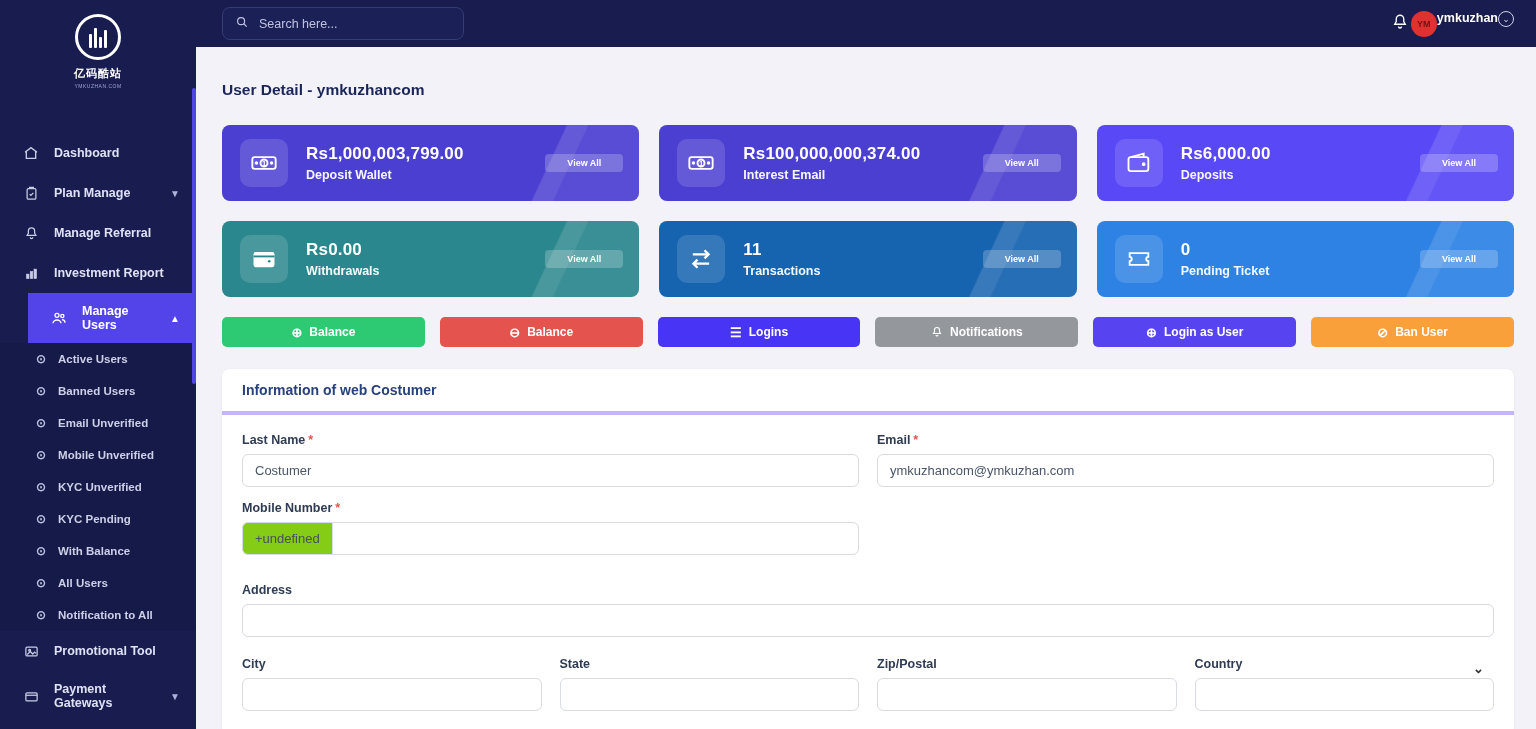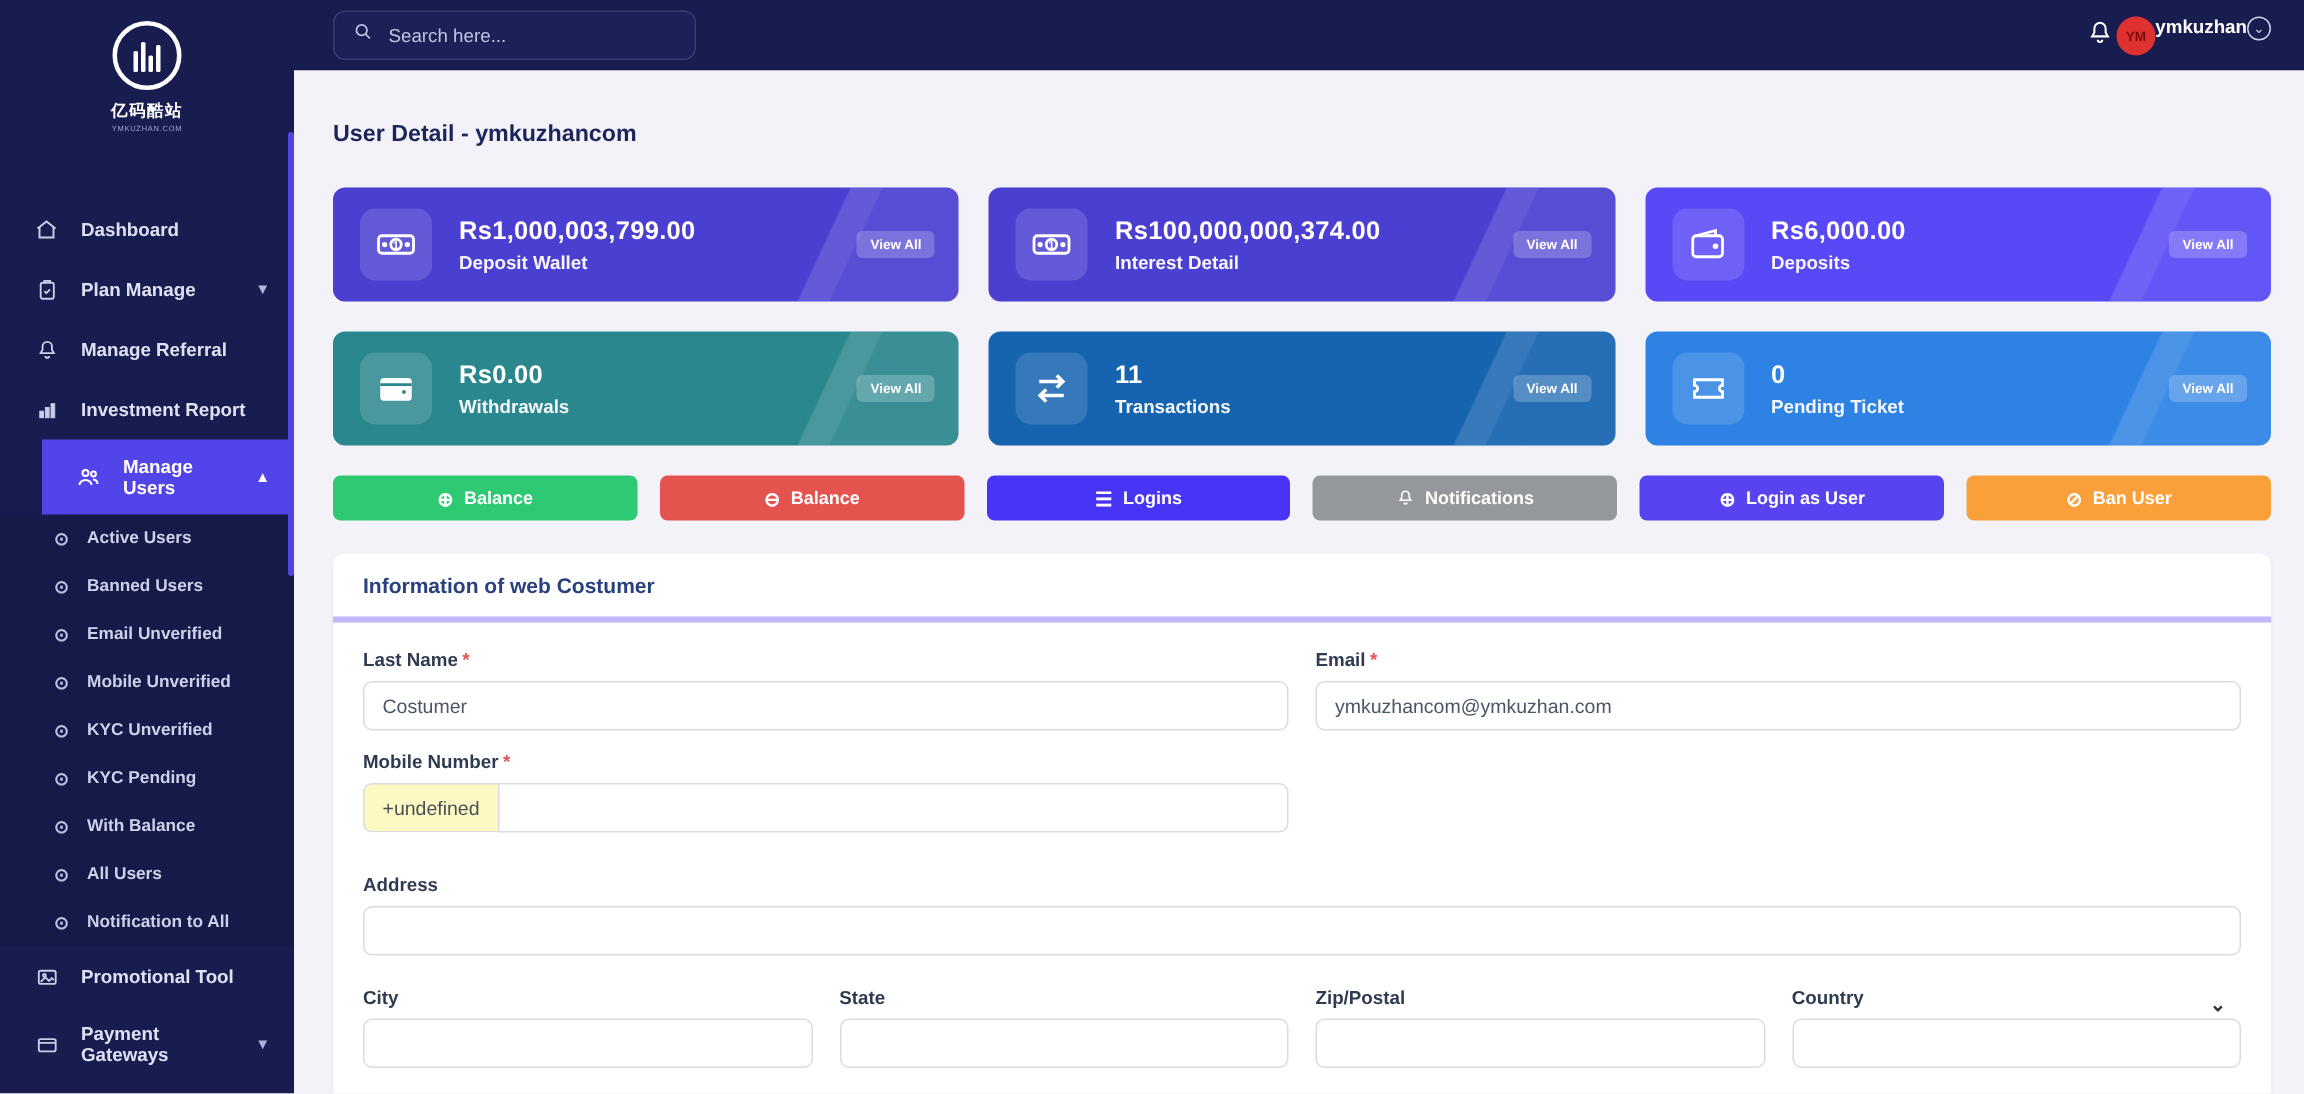--- a/index.html
+++ b/index.html
@@ -51,41 +51,41 @@
   .cards { display:grid; grid-template-columns:repeat(3,1fr); gap:20px; margin-bottom:20px; }
   .card { height:76px; border-radius:8px; display:flex; align-items:center; padding:0 18px; color:#fff; position:relative; overflow:hidden; cursor:pointer; }
   .card::after { content:""; position:absolute; right:0; top:0; bottom:0; width:38%;
      background:linear-gradient(115deg, transparent 44%, rgba(255,255,255,.14) 45%, rgba(255,255,255,.14) 55%, rgba(255,255,255,.07) 56%); }
   .card.c1 { background:#4b3fd1; } .card.c2 { background:#4b3fd1; }
   .card.c3 { background:#5848f6; } .card.c4 { background:#2a878d; }
   .card.c5 { background:#1663af; } .card.c6 { background:#2d82e4; }
   .card-icon { width:48px; height:48px; border-radius:10px; background:rgba(255,255,255,.14); display:flex; align-items:center; justify-content:center; margin-right:18px; flex-shrink:0; }
   .card-value { font-size:17px; font-weight:bold; letter-spacing:.2px; }
   .card-label { font-size:12.5px; font-weight:bold; margin-top:4px; opacity:.95; }
-  .viewall { position:absolute; right:16px; top:50%; transform:translateY(-50%); background:rgba(255,255,255,.22); color:#fff; font-size:9px; font-weight:bold; padding:4px 9px; border-radius:4px; z-index:2; cursor:pointer; }
+  .viewall { position:absolute; right:16px; top:50%; transform:translateY(-50%); background:rgba(255,255,255,.22); color:#fff; font-size:9px; font-weight:bold; padding:4px 22px; border-radius:4px; z-index:2; cursor:pointer; }
 
   .actions { display:grid; grid-template-columns:repeat(6,1fr); gap:15px; margin-bottom:22px; }
   .abtn { height:30px; border:none; border-radius:5px; color:#fff; font-size:12px; font-weight:bold; display:flex; align-items:center; justify-content:center; gap:7px; cursor:pointer; font-family:"Liberation Sans",sans-serif; }
   .abtn .aic { font-size:13px; display:flex; align-items:center; }
   .abtn.green { background:#2ec973; } .abtn.red { background:#e5534e; }
   .abtn.blue { background:#4834f4; } .abtn.gray { background:#94979c; }
   .abtn.purple { background:#5743ef; } .abtn.orange { background:#f9a03a; }
 
   .form-card { background:#fff; border-radius:8px; box-shadow:0 1px 3px rgba(20,20,60,.06); }
   .form-header { padding:13px 20px; font-size:14px; font-weight:bold; color:#28407c; border-bottom:4px solid #c4b5fd; }
   .form-body { padding:18px 20px 24px; }
   .grid-2 { display:grid; grid-template-columns:1fr 1fr; column-gap:18px; row-gap:14px; }
   .grid-4 { display:grid; grid-template-columns:repeat(4,1fr); column-gap:18px; margin-top:16px; }
   .fgroup label { display:block; font-size:12.5px; font-weight:bold; color:#2f3b52; margin-bottom:7px; }
   .req { color:#e5534e; margin-left:3px; }
   .tinput { width:100%; height:33px; border:1px solid #d8dbe2; border-radius:6px; padding:0 12px; font-size:13px; color:#4a5568; font-family:"Liberation Sans",sans-serif; outline:none; background:#fff; }
   textarea.tinput { height:33px; padding-top:8px; resize:none; }
   .addr-area { height:33px; }
   .igroup { display:flex; }
-  .iaddon { background:#fef9c3; border:1px solid #d8dbe2; border-right:none; border-radius:6px 0 0 6px; display:flex; align-items:center; padding:0 12px; font-size:13px; color:#495057; }
+  .iaddon { background:#84cc16; border:1px solid #d8dbe2; border-right:none; border-radius:6px 0 0 6px; display:flex; align-items:center; padding:0 12px; font-size:13px; color:#495057; }
   .igroup .tinput { border-radius:0 6px 6px 0; }
   select.tinput { appearance:none; -webkit-appearance:none; background:#fff; }
   .sel-wrap { position:relative; }
   .sel-wrap::after { content:"⌄"; position:absolute; right:10px; top:4px; font-size:13px; color:#333; font-weight:bold; pointer-events:none; }
   .mt16 { margin-top:16px; }
 </style>
 </head>
 <body>
 
 <div class="app">
@@ -279,21 +279,21 @@
             <svg width="28" height="28" viewBox="0 0 24 24" fill="none" stroke="#fff" stroke-width="1.6">
                 <rect x="2" y="7" width="20" height="10" rx="2"></rect>
                 <circle cx="12" cy="12" r="3"></circle>
                 <text x="12" y="14.5" font-size="6.5" fill="#fff" stroke="none" text-anchor="middle" font-weight="bold">1</text>
                 <circle cx="5.5" cy="12" r=".7" fill="#fff"></circle>
                 <circle cx="18.5" cy="12" r=".7" fill="#fff"></circle>
               </svg>
           </span>
           <div>
             <div class="card-value">Rs100,000,000,374.00</div>
-            <div class="card-label">Interest Detail</div>
+            <div class="card-label">Interest Email</div>
           </div>
           <span class="viewall">View All</span>
         </div>
 
         <div class="card c3">
           <span class="card-icon">
             <svg width="28" height="28" viewBox="0 0 24 24" fill="none" stroke="#fff" stroke-width="1.6">
                 <rect x="3" y="7" width="17" height="12" rx="2"></rect>
                 <path d="M5 7l11-3v3"></path>
                 <circle cx="16" cy="13" r=".8" fill="#fff"></circle>

